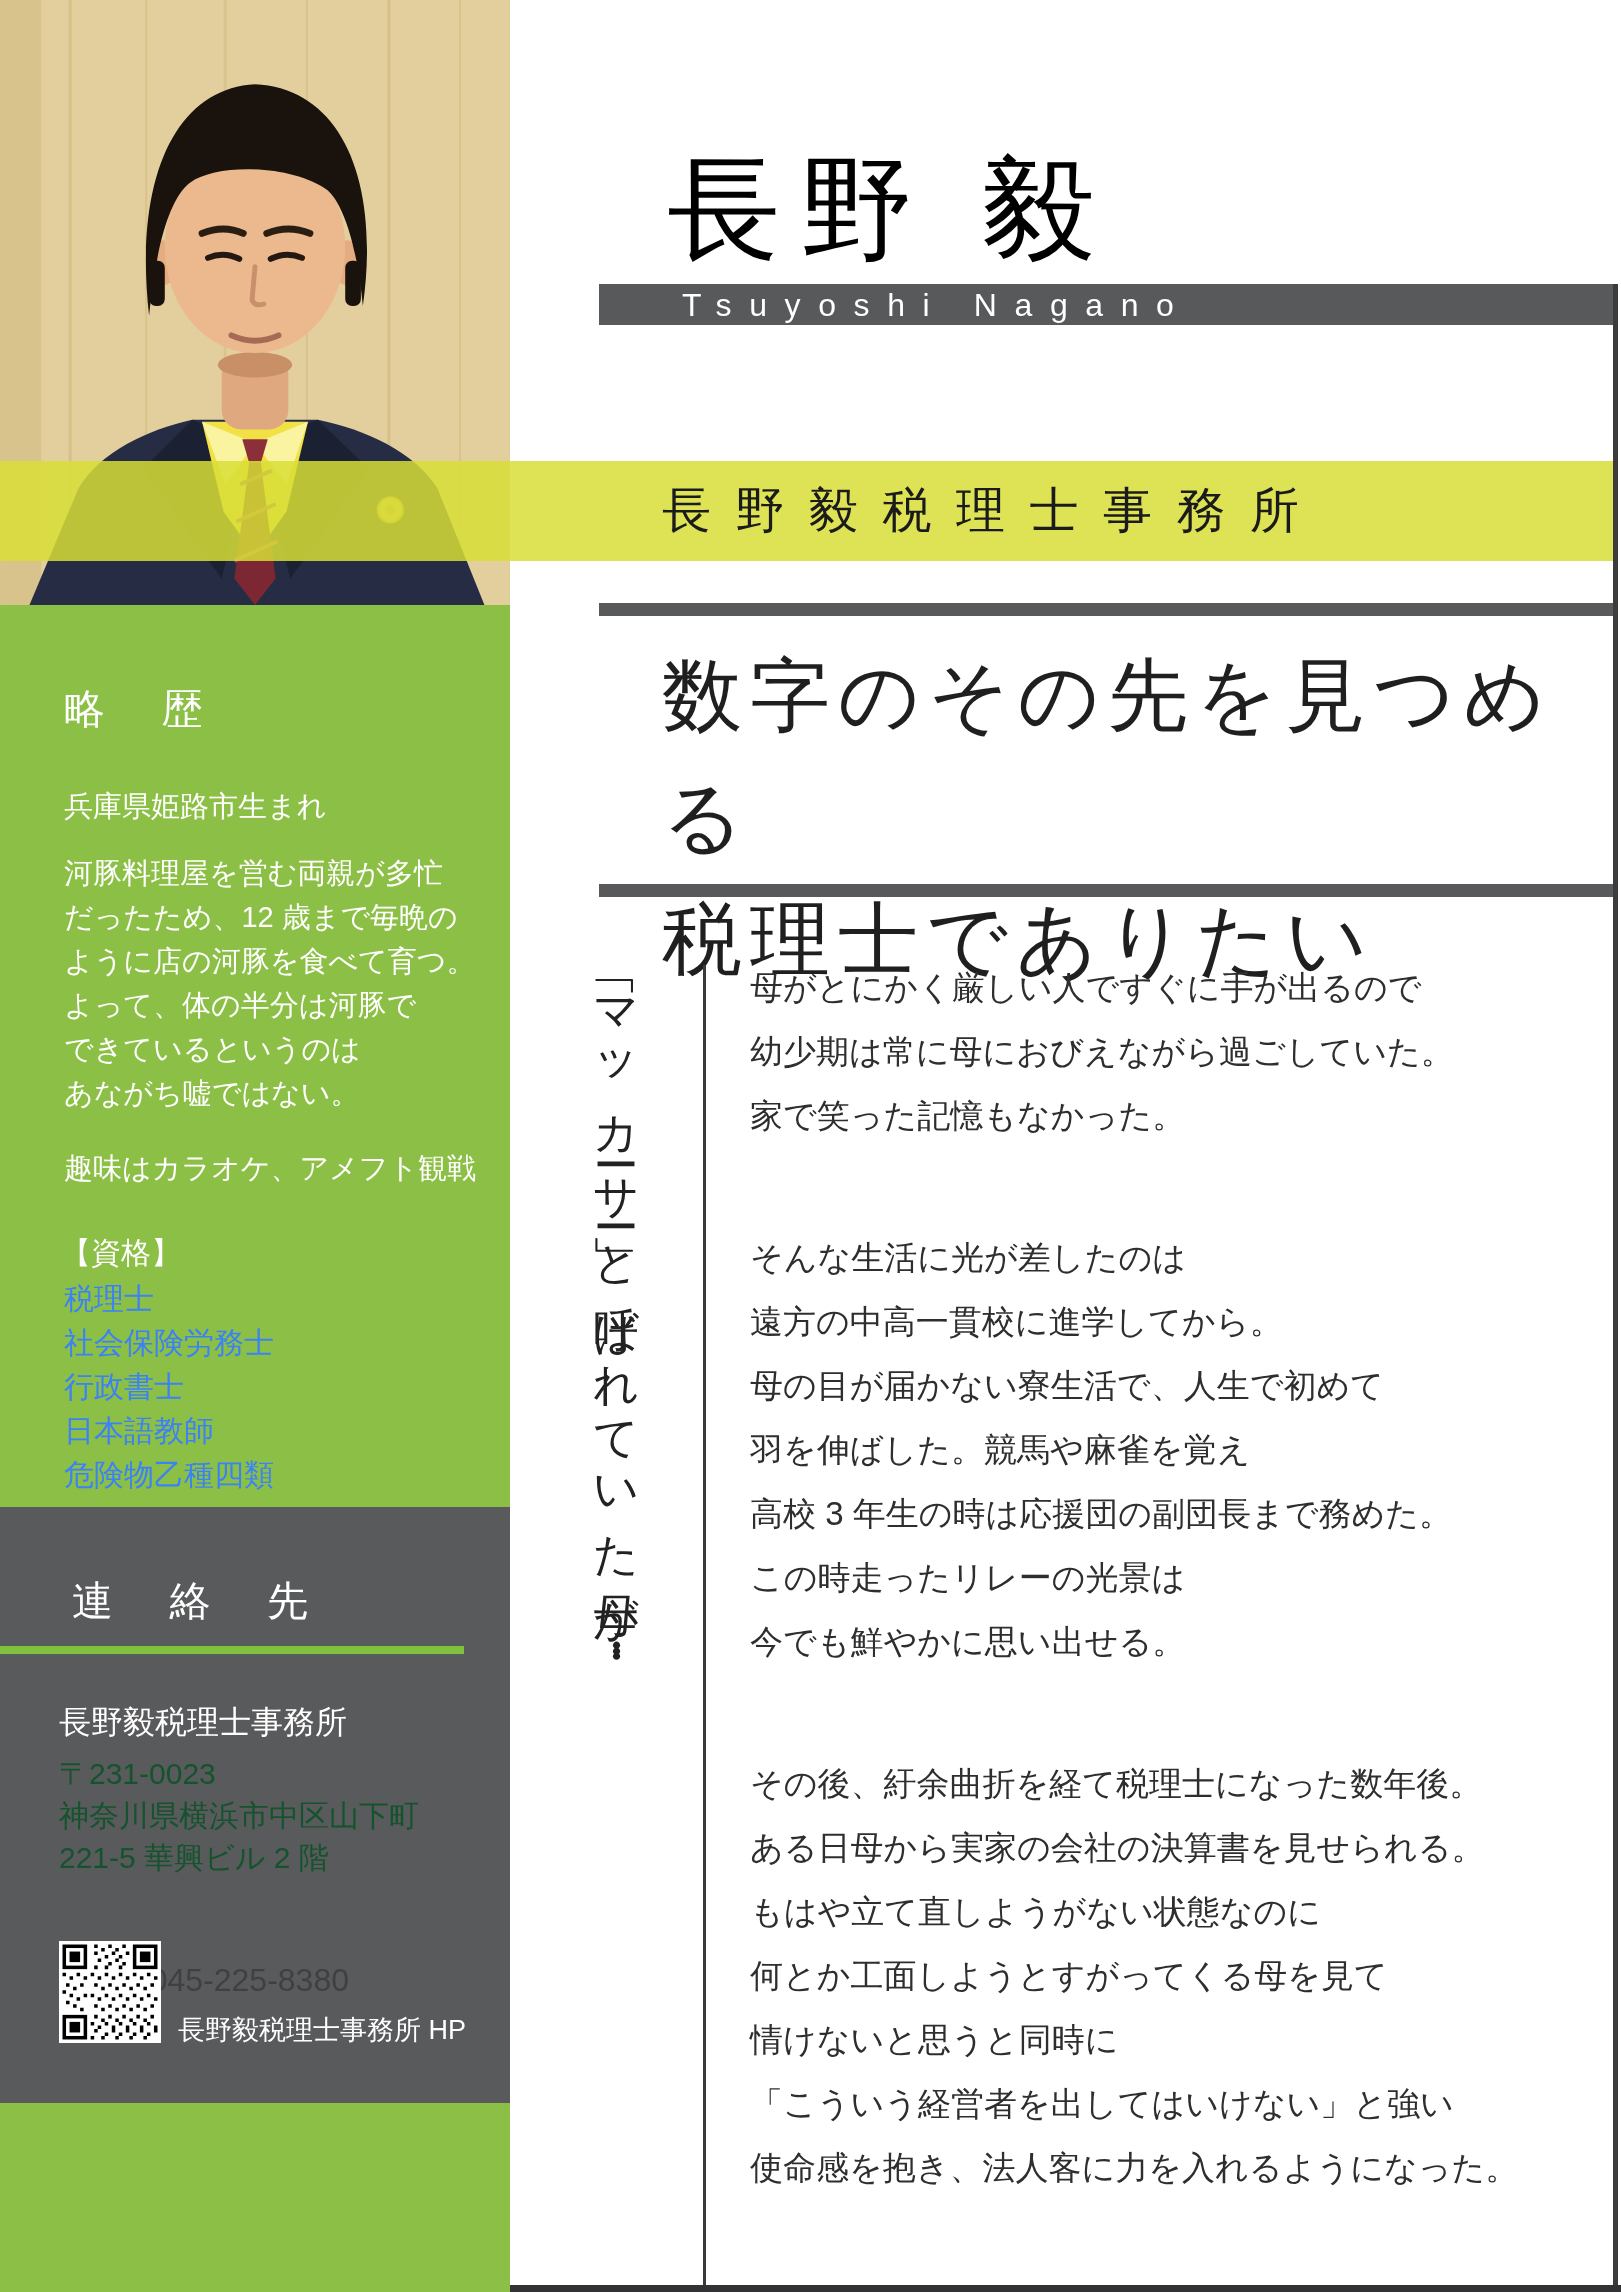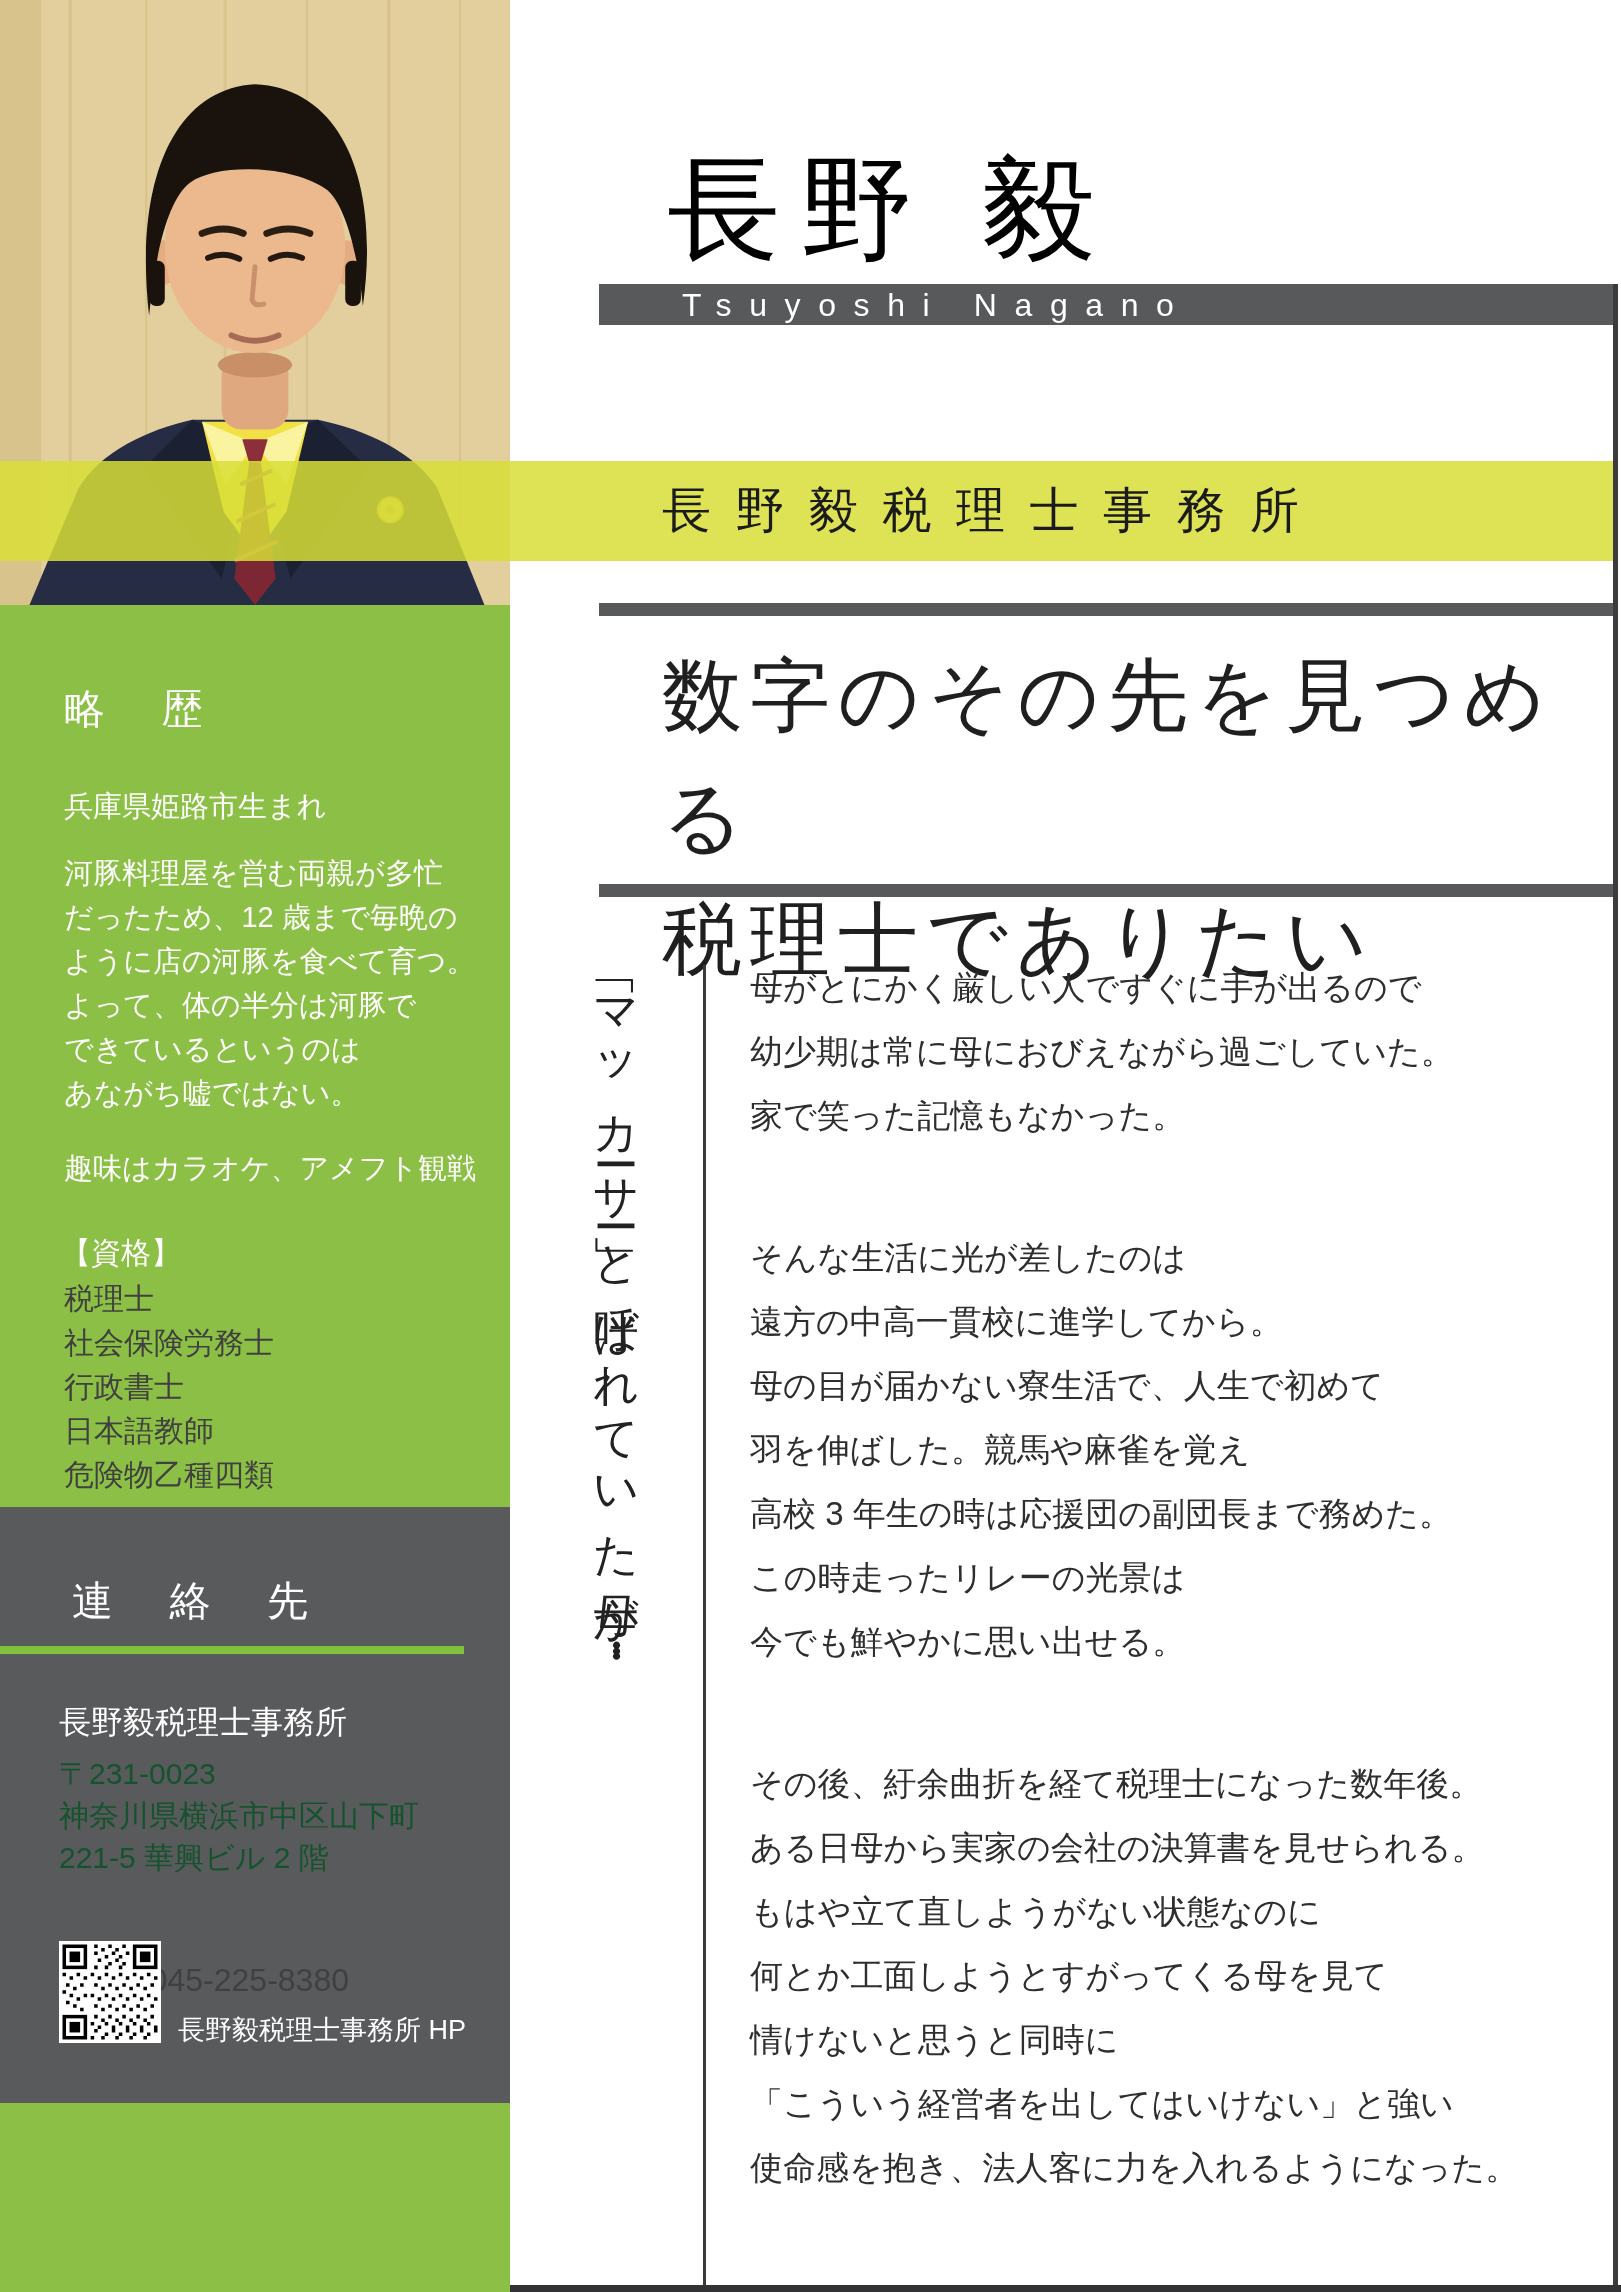--- a/index.html
+++ b/index.html
@@ -11,21 +11,21 @@
   .photo{position:absolute;left:0;top:0;width:510px;height:605px;z-index:2;}
   .contact-block{position:absolute;left:0;top:1507px;width:510px;height:596px;background:#595a5c;z-index:2;}
 
   .side-title{position:absolute;left:64px;color:#ffffff;font-size:41px;letter-spacing:0.55em;font-weight:400;}
   .history-title{top:682px;z-index:3;}
   .birthplace{position:absolute;left:64px;top:784px;width:421px;color:#ffffff;font-size:29px;line-height:44px;z-index:3;}
   .story{position:absolute;left:64px;top:851px;width:431px;color:#ffffff;font-size:29px;line-height:44px;
          white-space:pre-line;z-index:3;}
   .hobby{position:absolute;left:64px;top:1149px;width:441px;color:#ffffff;font-size:29px;z-index:3;}
   .qual-title{position:absolute;left:61px;top:1233px;color:#ffffff;font-size:30px;z-index:3;}
-  .qual-list{position:absolute;left:64px;top:1277px;color:#404040;font-size:30px;line-height:44px;
+  .qual-list{position:absolute;left:64px;top:1277px;color:#3b82f6;font-size:30px;line-height:44px;
              white-space:pre-line;z-index:3;}
 
   .contact-title{top:1574px;z-index:3;margin-left:8px;}
   .contact-divider{position:absolute;left:0;top:1646px;width:464px;height:7.8px;background:#80c13e;z-index:3;}
   .contact-office{position:absolute;left:59px;top:1701px;color:#ffffff;font-size:32px;z-index:3;}
   .contact-address{position:absolute;left:59px;top:1753px;color:#14532d;font-size:30px;line-height:42px;
                    white-space:pre-line;z-index:3;}
   .contact-tel{position:absolute;left:59px;top:1953px;color:#404040;font-size:32px;z-index:3;margin-top:6px;}
   .qr{position:absolute;left:59px;top:1941px;width:102px;height:102px;z-index:3;}
   .qr-caption{position:absolute;left:178px;top:2012px;color:#ffffff;font-size:27px;z-index:3;}

